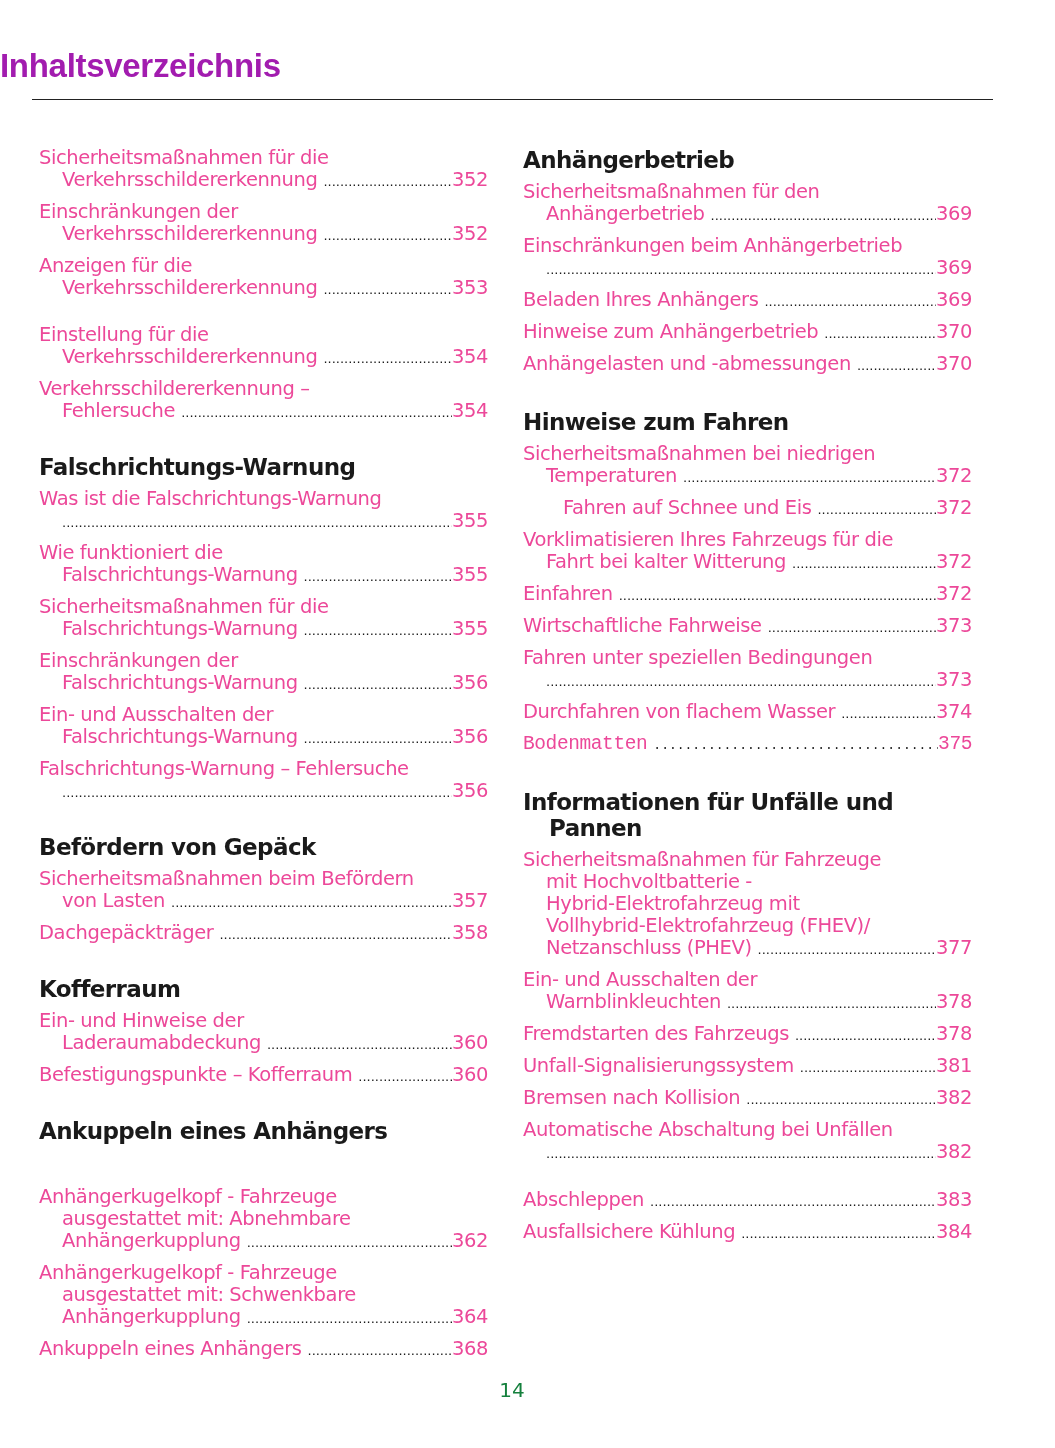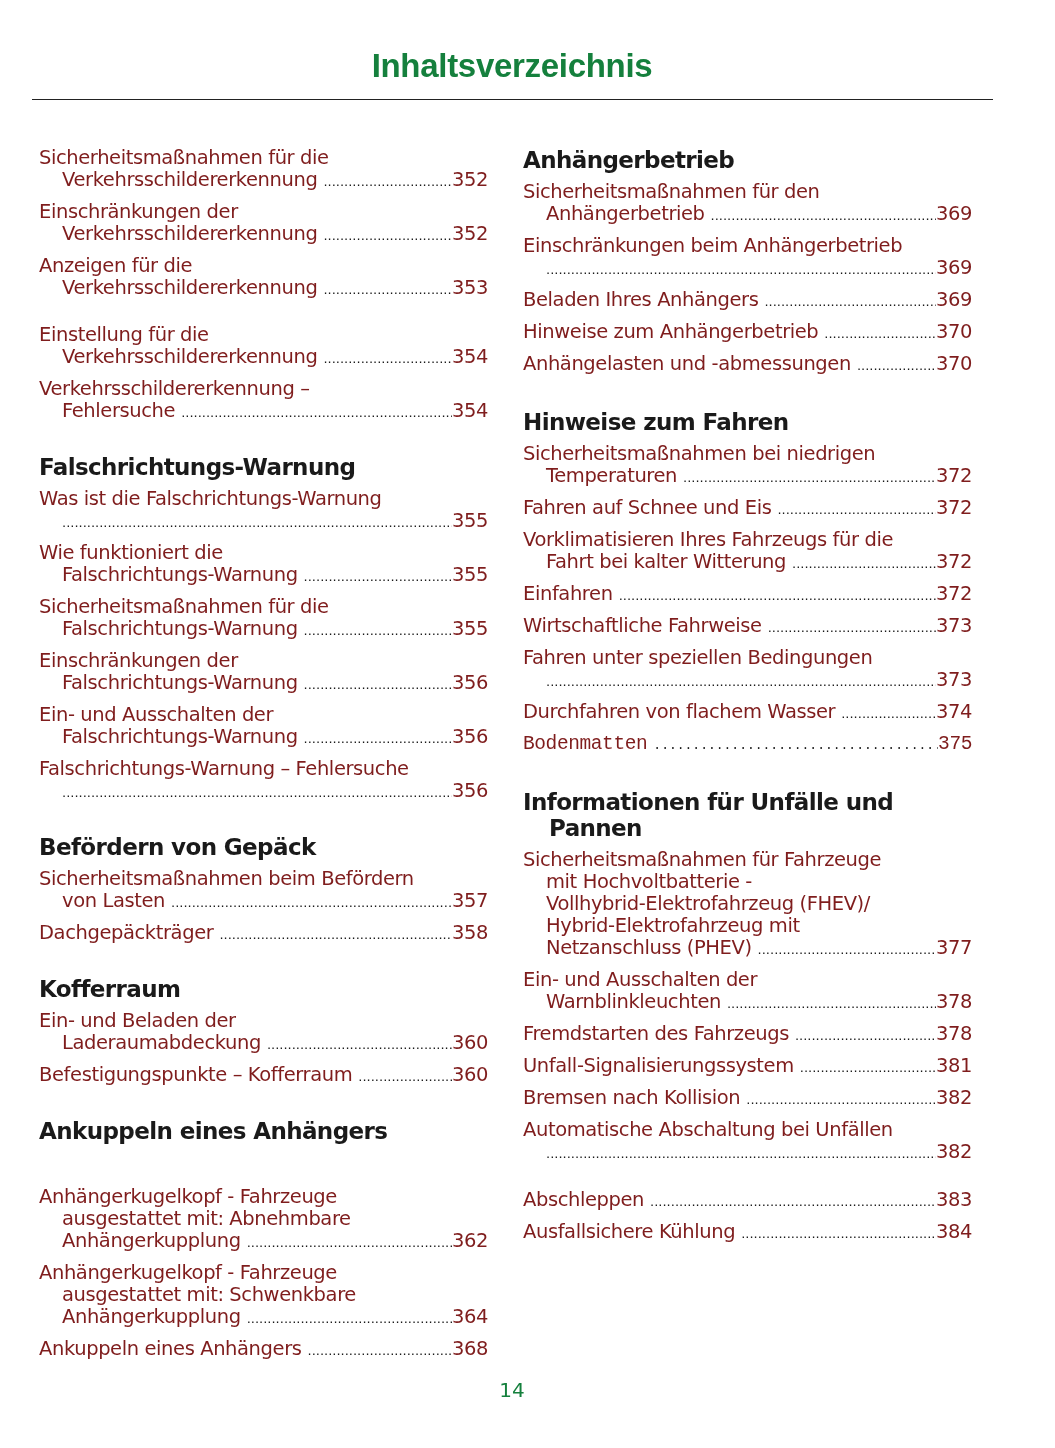--- a/index.html
+++ b/index.html
@@ -1,28 +1,28 @@
 <!DOCTYPE html>
 <html><head>
 <meta charset="utf-8">
 <style>
   html, body { margin: 0; padding: 0; background: #ffffff; }
   body { width: 1055px; height: 1448px; position: relative; overflow: hidden;
          font-family: "DejaVu Sans", "Liberation Sans", sans-serif; color: #1a1a1a; }
-  .page-title { position: absolute; left: 0; width: 1024px; top: 46px; text-align: center;
+  .page-title { position: absolute; left: 0; width: 1024px; top: 46px; 
                 font-family: "Liberation Sans", sans-serif; font-weight: bold; font-size: 33px;
-                letter-spacing: -0.3px; color: #15803d; line-height: 40px; }
+                letter-spacing: -0.3px; color: #a21caf; line-height: 40px; }
   .title-rule { position: absolute; left: 32px; top: 99px; width: 961px; height: 1px; background: #222; }
   .col { position: absolute; width: 449px; }
   .col-left { left: 39px; top: 147px; }
   .col-right { left: 523px; top: 147px; }
   .section-heading { font-family: "DejaVu Sans", sans-serif; font-weight: bold; font-size: 23px;
                      line-height: 26px; color: #1a1a1a; margin: 0; letter-spacing: -0.6px; }
   .section-heading .hang { display: block; padding-left: 26px; }
-  .entry { font-size: 19.5px; line-height: 22px; color: #7f1d1d; letter-spacing: -0.4px;
+  .entry { font-size: 19.5px; line-height: 22px; color: #ec4899; letter-spacing: -0.4px;
            font-family: "DejaVu Sans", sans-serif; font-weight: normal; cursor: pointer; }
   .entry .first { display: block; white-space: nowrap; }
   .entry .cont { display: block; padding-left: 23px; white-space: nowrap; }
   .entry .lastline { display: flex; align-items: baseline; padding-left: 23px; }
   .entry .lastline.noindent { padding-left: 0; }
   .entry .lastline .txt { white-space: nowrap; flex: 0 0 auto; padding-right: 6px; }
   .entry .lastline .dots { flex: 1 1 auto; overflow: hidden; white-space: nowrap; letter-spacing: 0px;
                            font-size: 13px; color: #1a1a1a; }
   .entry .lastline .dots::after { content: "........................................................................................................................................................................"; }
   .entry .lastline .pg { flex: 0 0 auto; white-space: nowrap; }
@@ -136,21 +136,21 @@
     </div>
     <div class="entry" style="margin-top: 8px;">
       <div class="lastline noindent">
         <span class="txt">Dachgepäckträger</span>
         <span class="dots"></span>
         <span class="pg">358</span>
       </div>
     </div>
     <div class="section-heading" style="margin-top: 30px;">Kofferraum</div>
     <div class="entry" style="margin-top: 8px;">
-      <span class="first">Ein- und Beladen der</span>
+      <span class="first">Ein- und Hinweise der</span>
       <div class="lastline">
         <span class="txt">Laderaumabdeckung</span>
         <span class="dots"></span>
         <span class="pg">360</span>
       </div>
     </div>
     <div class="entry" style="margin-top: 8px;">
       <div class="lastline noindent">
         <span class="txt">Befestigungspunkte – Kofferraum</span>
         <span class="dots"></span>
@@ -225,21 +225,21 @@
     </div>
     <div class="section-heading" style="margin-top: 32px;">Hinweise zum Fahren</div>
     <div class="entry" style="margin-top: 8px;">
       <span class="first">Sicherheitsmaßnahmen bei niedrigen</span>
       <div class="lastline">
         <span class="txt">Temperaturen</span>
         <span class="dots"></span>
         <span class="pg">372</span>
       </div>
     </div>
-    <div class="entry" style="margin-top: 8px;">
+    <div class="entry" style="margin-top: 8px; margin-left: 40px;">
       <div class="lastline noindent">
         <span class="txt">Fahren auf Schnee und Eis</span>
         <span class="dots"></span>
         <span class="pg">372</span>
       </div>
     </div>
     <div class="entry" style="margin-top: 8px;">
       <span class="first">Vorklimatisieren Ihres Fahrzeugs für die</span>
       <div class="lastline">
         <span class="txt">Fahrt bei kalter Witterung</span>
@@ -283,22 +283,22 @@
         <span class="pg">375</span>
       </div>
     </div>
     <div class="section-heading" style="margin-top: 32px;">
       <span class="" style="display: block;">Informationen für Unfälle und</span>
       <span class="hang" style="display: block;">Pannen</span>
     </div>
     <div class="entry" style="margin-top: 8px;">
       <span class="first">Sicherheitsmaßnahmen für Fahrzeuge</span>
       <span class="cont">mit Hochvoltbatterie -</span>
+      <span class="cont">Hybrid-Elektrofahrzeug mit</span>
       <span class="cont">Vollhybrid-Elektrofahrzeug (FHEV)/</span>
-      <span class="cont">Hybrid-Elektrofahrzeug mit</span>
       <div class="lastline">
         <span class="txt">Netzanschluss (PHEV)</span>
         <span class="dots"></span>
         <span class="pg">377</span>
       </div>
     </div>
     <div class="entry" style="margin-top: 8px;">
       <span class="first">Ein- und Ausschalten der</span>
       <div class="lastline">
         <span class="txt">Warnblinkleuchten</span>

